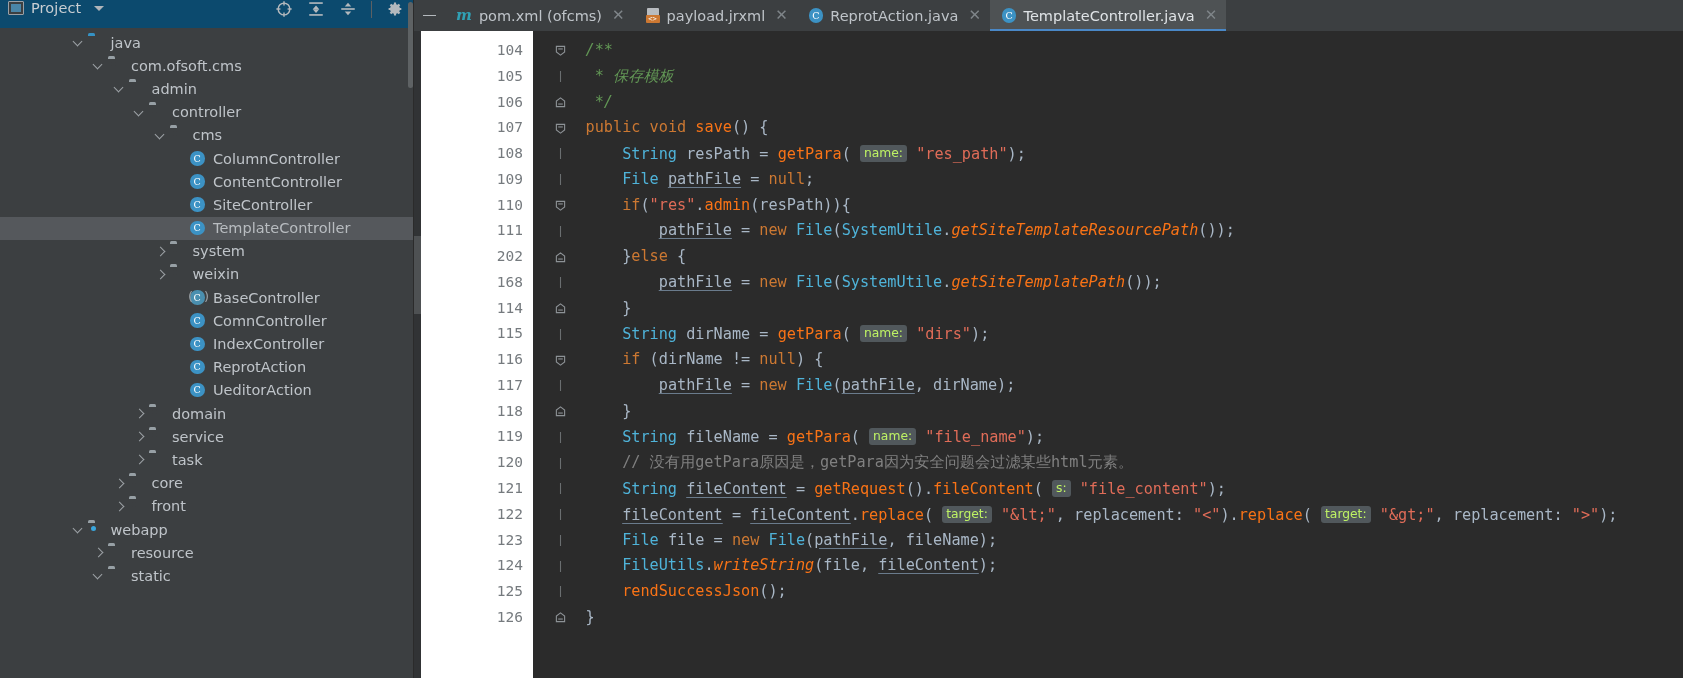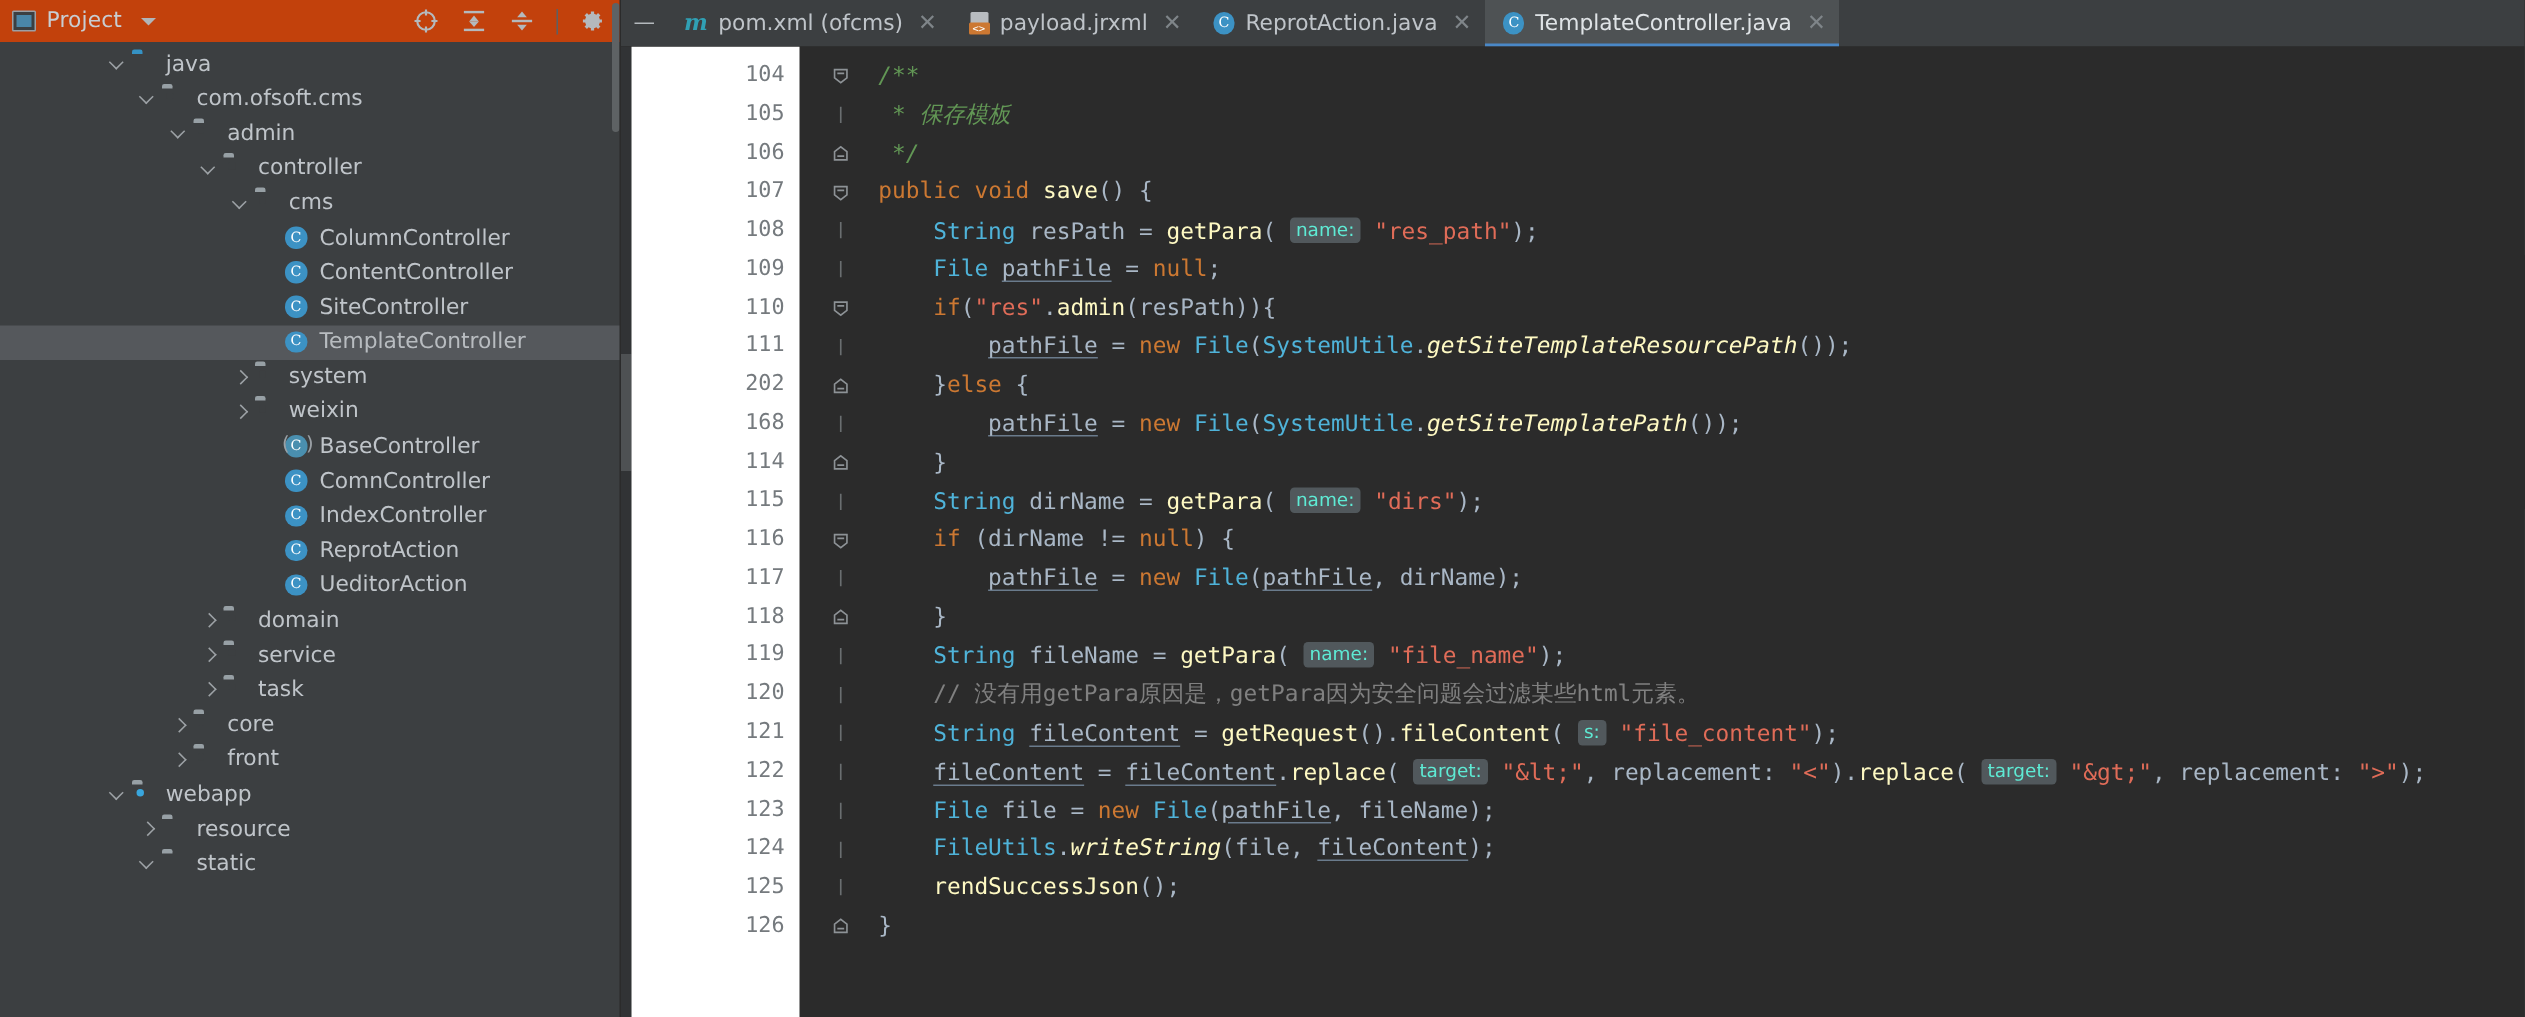--- a/index.html
+++ b/index.html
@@ -13,22 +13,22 @@
 
   
   .left-panel {
     width: 414px; height: 678px;
     background: #3c3f41;
     display: flex; flex-direction: column;
     position: relative;
     flex: 0 0 414px;
   }
   .panel-header {
-    height: 28px; display: flex; align-items: center;
-    padding: 0 6px 0 8px; background: #c2410c;
+    height: 28px; display: flex; align-items: flex-start;
+    padding: 0 6px 0 8px; background: #0c4a6e;
     flex: 0 0 28px;
   }
   .panel-title-group { display: flex; align-items: center; gap: 7px; }
   .proj-icon {
     width: 16px; height: 14px; border: 1.6px solid #9aa0a6;
     border-radius: 1px; position: relative; background: #3c3f41;
   }
   .proj-icon::after {
     content: ""; position: absolute; left: 2px; top: 2px;
     right: 2px; bottom: 2px; background: #4a86a8;
@@ -186,25 +186,25 @@
   }
   .cline {
     height: 25.77px; line-height: 25.77px; white-space: pre; color: #a9b7c6;
     padding-left: 16px;
   }
   .kw { color: #cc7832; }
   .str { color: #e06c58; }
   .cmt { color: #808080; }
   .doc { color: #629755; font-style: italic; }
   .typ { color: #4fb3d9; }
-  .mth { color: #fef9c3; }
+  .mth { color: #f97316; }
   .ul { text-decoration: underline; text-decoration-color: #6a7b8c; text-underline-offset: 3px; }
   .ital { font-style: italic; }
   .hint {
-    background: #51585c; color: #5eead4; border-radius: 3px;
+    background: #51585c; color: #bef264; border-radius: 3px;
     font-size: 12.3px; padding: 1px 4px 2px 4px; font-style: normal;
     font-family: "DejaVu Sans", sans-serif; vertical-align: 2px;
   }
 </style>
 </head>
 <body>
 
 <div class="app">
 
   <div class="left-panel">

